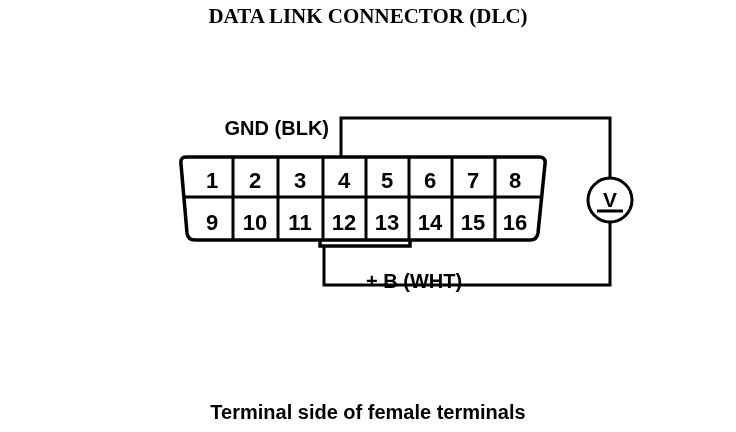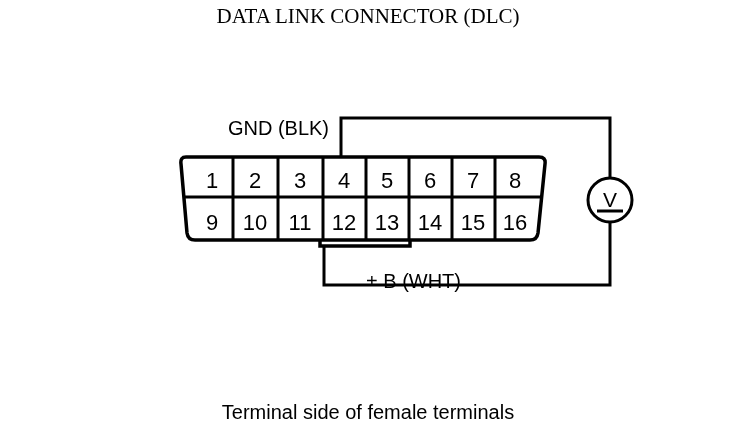--- a/index.html
+++ b/index.html
@@ -14,20 +14,21 @@
     overflow: hidden;
     font-family: "Liberation Sans", sans-serif;
     color: #000000;
   }
   #diagram-root {
     position: absolute;
     left: 0;
     top: 0;
     width: 736px;
     height: 432px;
+    font-weight: bold;
   }
   svg.diagram {
     display: block;
     width: 736px;
     height: 432px;
   }
   .title-text {
     font-family: "Liberation Serif", serif;
     font-size: 21px;
     fill: #000000;

